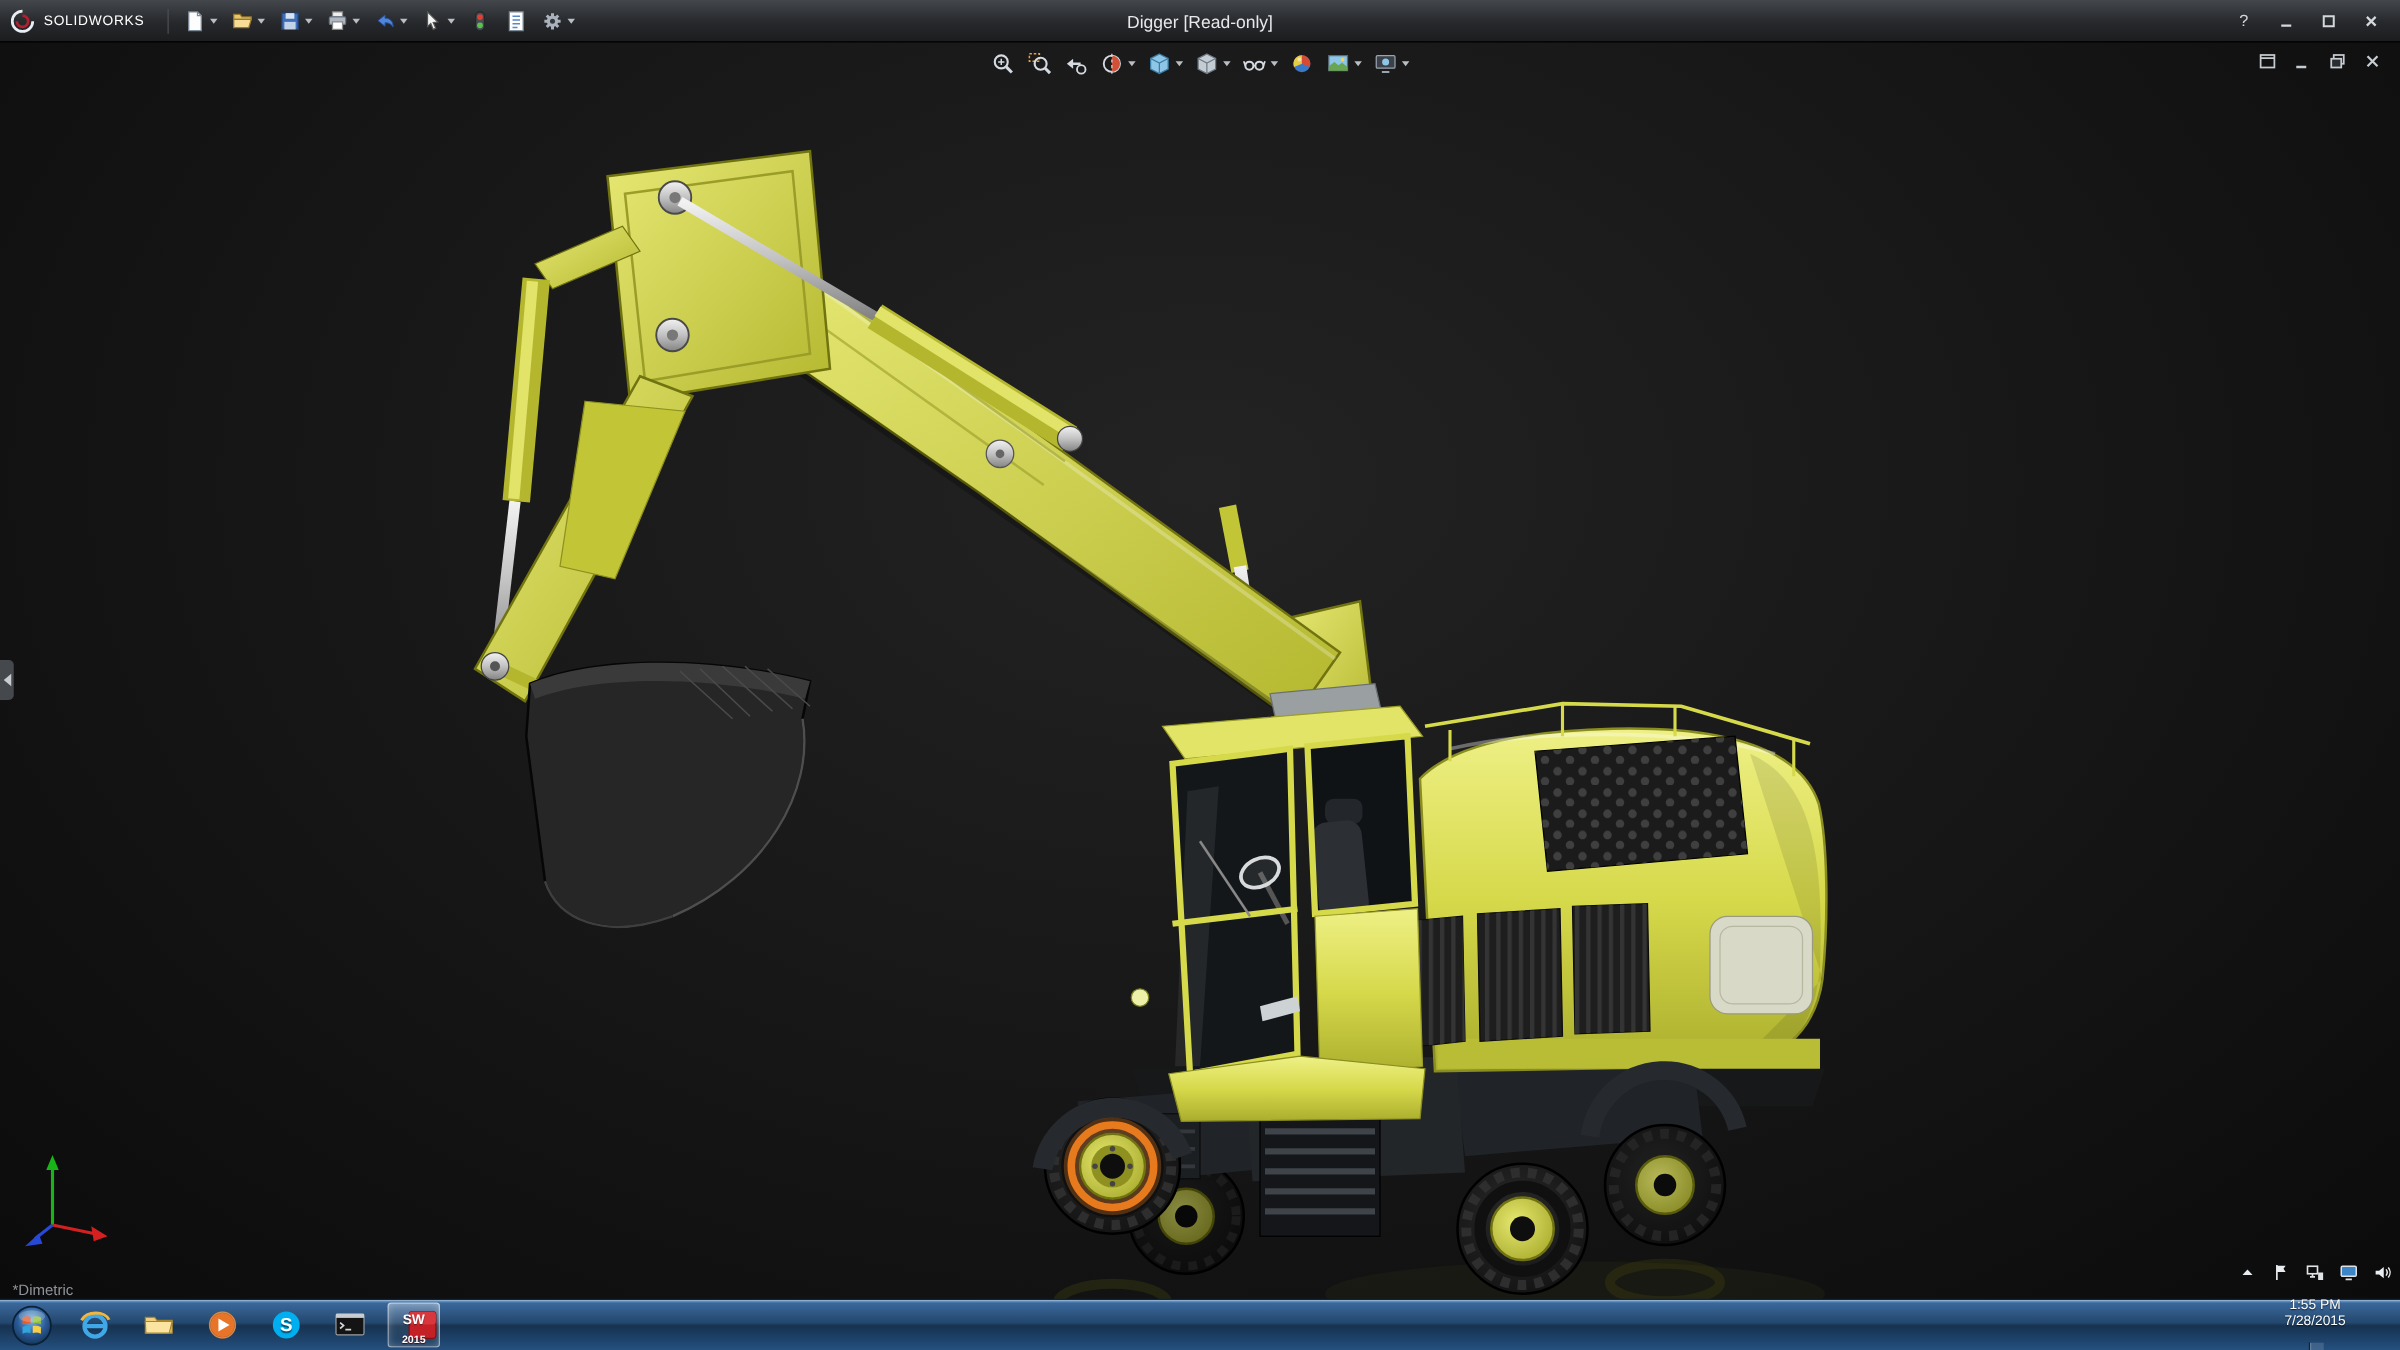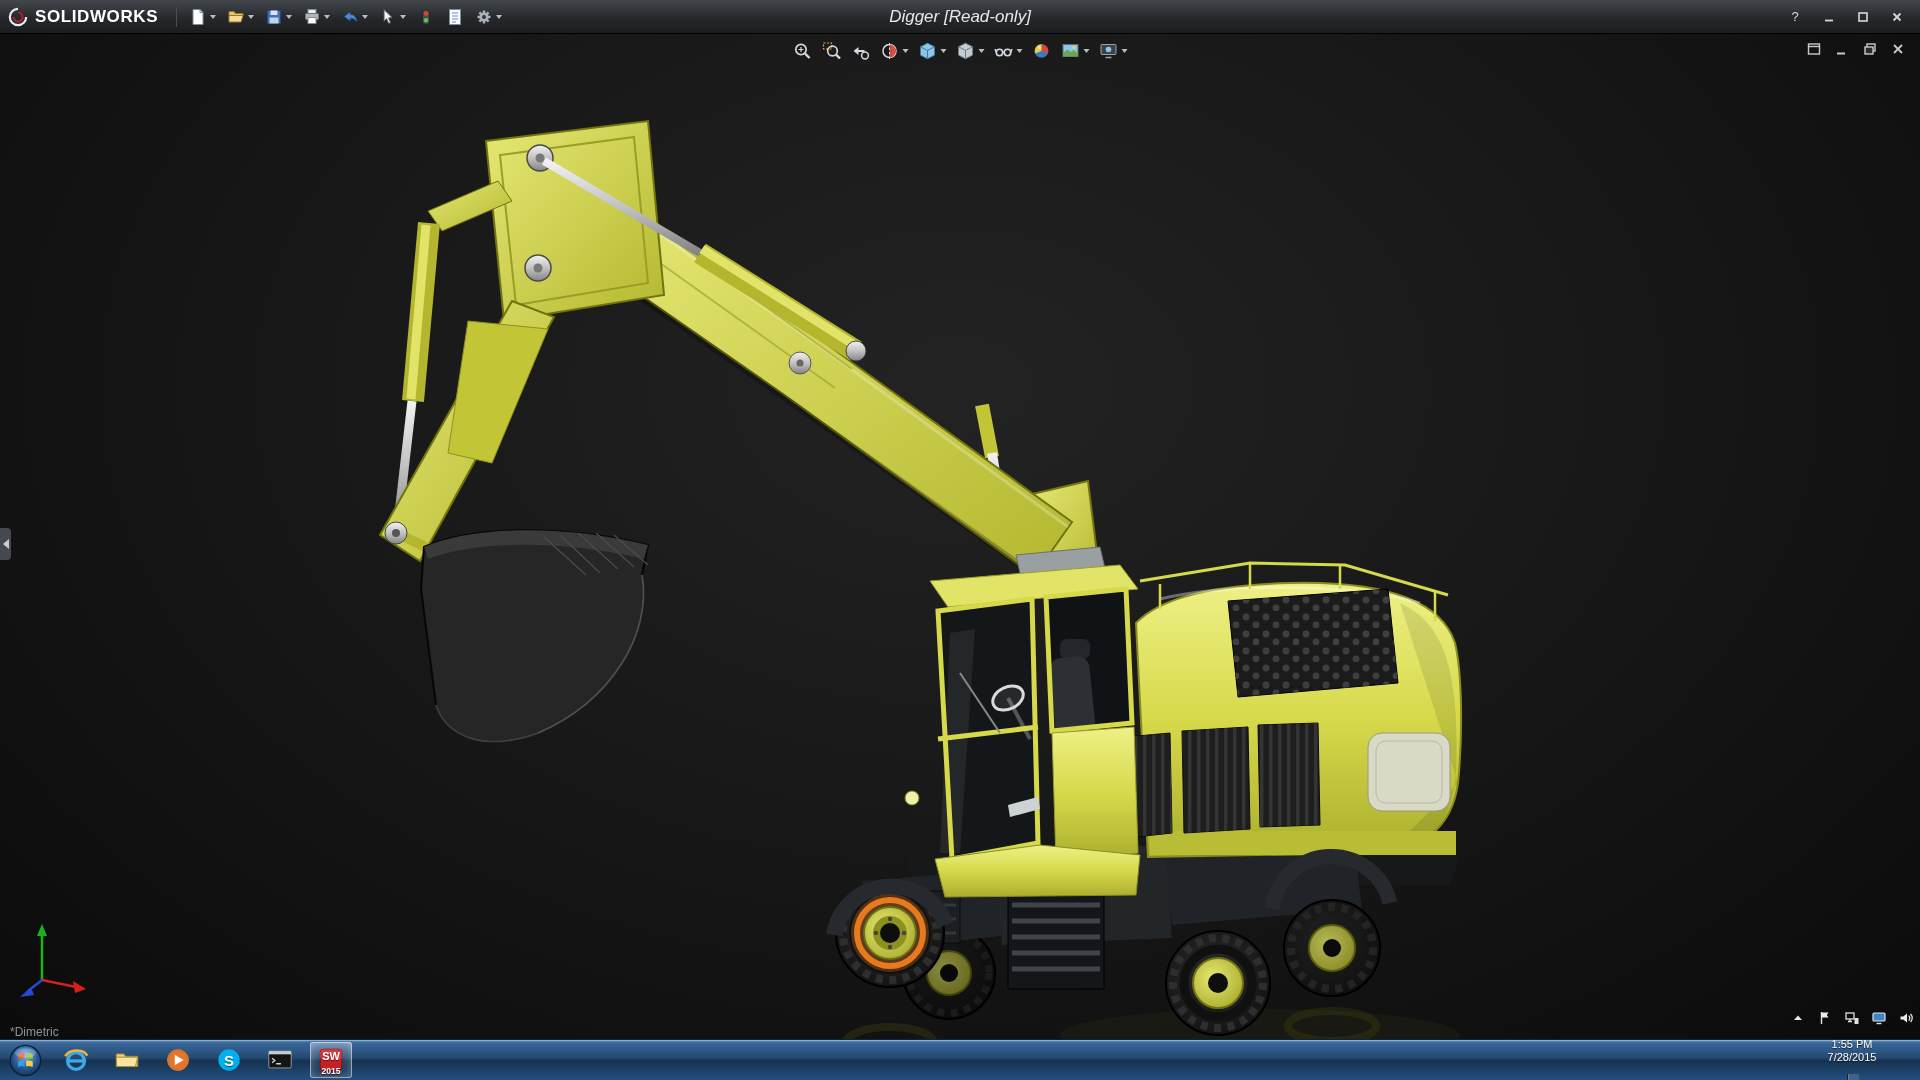--- a/index.html
+++ b/index.html
@@ -3,28 +3,28 @@
 <meta charset="utf-8">
 <style>
   html,body{margin:0;padding:0;width:1920px;height:1080px;overflow:hidden;background:#000;
     font-family:"Liberation Sans",sans-serif;position:relative;}
   
   .titlebar{position:absolute;top:0;left:0;right:0;height:33px;
     background:linear-gradient(#43474c,#26282b 55%,#1b1d1f);border-bottom:1px solid #000;
     display:flex;align-items:center;z-index:30;}
   .logo{display:flex;align-items:center;gap:7px;padding:0 10px 0 8px;height:100%;}
   .logo svg{width:20px;height:20px;}
-  .brand{color:#fff;font-weight:bold;font-size:17px;letter-spacing:.6px;}
+  .brand{color:#fff;font-weight:normal;font-size:11px;letter-spacing:.6px;}
   .sep{width:1px;height:20px;background:#4a4e52;margin:0 8px;}
   .main-tools{display:flex;align-items:center;gap:3px;}
   .tb-btn{height:26px;display:flex;align-items:center;justify-content:center;padding:0 4px;border-radius:3px;}
   .tb-btn svg{width:18px;height:18px;}
   .caret{width:0;height:0;border-left:3.5px solid transparent;border-right:3.5px solid transparent;
     border-top:4px solid #b9bec4;margin-left:3px;}
-  .window-title{position:absolute;left:50%;transform:translateX(-50%);color:#e6e8ea;font-size:17px;font-style:italic;}
+  .window-title{position:absolute;left:50%;transform:translateX(-50%);color:#e6e8ea;font-size:14px;}
   .win-controls{margin-left:auto;display:flex;align-items:center;gap:16px;padding-right:14px;}
   .win-btn{display:flex;align-items:center;justify-content:center;width:18px;height:18px;color:#d4d8dc;font-size:13px;}
   .win-btn svg{width:14px;height:14px;}
   
   .viewport{position:absolute;top:33px;left:0;right:0;bottom:40px;overflow:hidden;
     background:radial-gradient(ellipse at 50% 35%, #232323 0%, #161616 55%, #0b0b0b 100%);}
   .model{position:absolute;inset:0;width:100%;height:100%;}
   .hud{position:absolute;top:7px;left:50%;transform:translateX(-50%);display:flex;gap:5px;align-items:center;z-index:5;}
   .hud-btn{display:flex;align-items:center;padding:1px 2px;}
   .hud-btn svg{width:20px;height:20px;}
@@ -39,21 +39,21 @@
     border-bottom:5px solid transparent;border-right:6px solid #c9cdd1;}
   
   .taskbar{position:absolute;bottom:0;left:0;right:0;height:40px;display:flex;align-items:center;z-index:40;
     background:linear-gradient(#6d9bc8 0%,#39679a 7%,#24486e 45%,#16324f 52%,#245080 100%);
     border-top:1px solid #0c2238;box-shadow:inset 0 1px 0 rgba(255,255,255,.25);}
   .task-items{display:flex;align-items:center;gap:9px;padding-left:4px;}
   .task-btn{width:42px;height:36px;display:flex;align-items:center;justify-content:center;position:relative;border-radius:3px;}
   .task-btn svg{width:28px;height:28px;}
   .task-btn[data-name="start-button"] svg{width:35px;height:35px;}
   .task-btn.active{background:linear-gradient(rgba(255,255,255,.28),rgba(255,255,255,.08) 55%,rgba(0,0,0,.12));
-    box-shadow:inset 0 0 0 1px rgba(255,255,255,.45), inset 0 0 8px rgba(255,255,255,.35);}
+    box-shadow:inset 0 0 0 1px rgba(255,255,255,.45), inset 0 0 8px rgba(255,255,255,.35);justify-content:flex-end;}
   .glyph-letter{position:absolute;inset:0;display:flex;align-items:center;justify-content:center;
     color:#fff;font-weight:bold;font-size:15px;text-shadow:0 1px 1px rgba(0,0,0,.55);pointer-events:none;}
   .glyph-letter.solidworks{font-size:11px;padding-bottom:9px;}
   .glyph-badge{position:absolute;bottom:2px;left:0;width:100%;text-align:center;font-size:8.5px;
     font-weight:bold;color:#fff;text-shadow:0 1px 1px #500;pointer-events:none;}
   .tray{margin-left:auto;display:flex;align-items:center;gap:9px;padding-right:4px;flex-direction:column;}
   .tray-btn{display:flex;align-items:center;justify-content:center;width:20px;height:22px;}
   .tray-btn svg{width:16px;height:16px;}
   .clock{text-align:center;color:#fff;font-size:11px;line-height:13.5px;
     text-shadow:0 1px 1px rgba(0,0,0,.7);padding:0 8px;}

